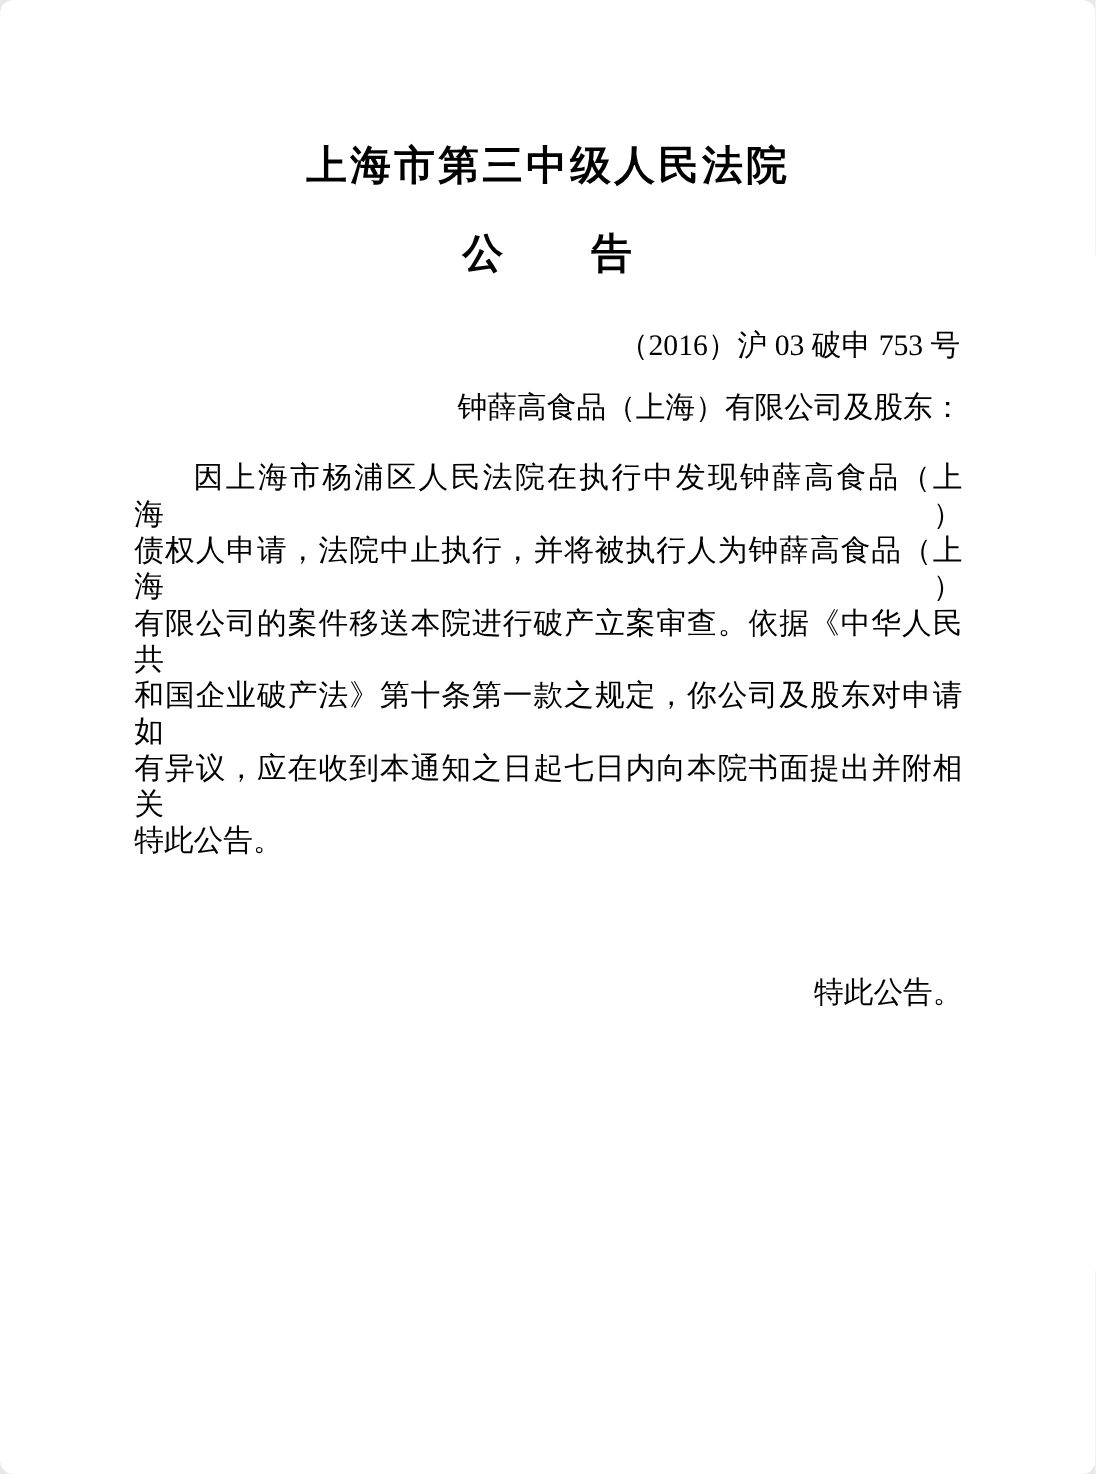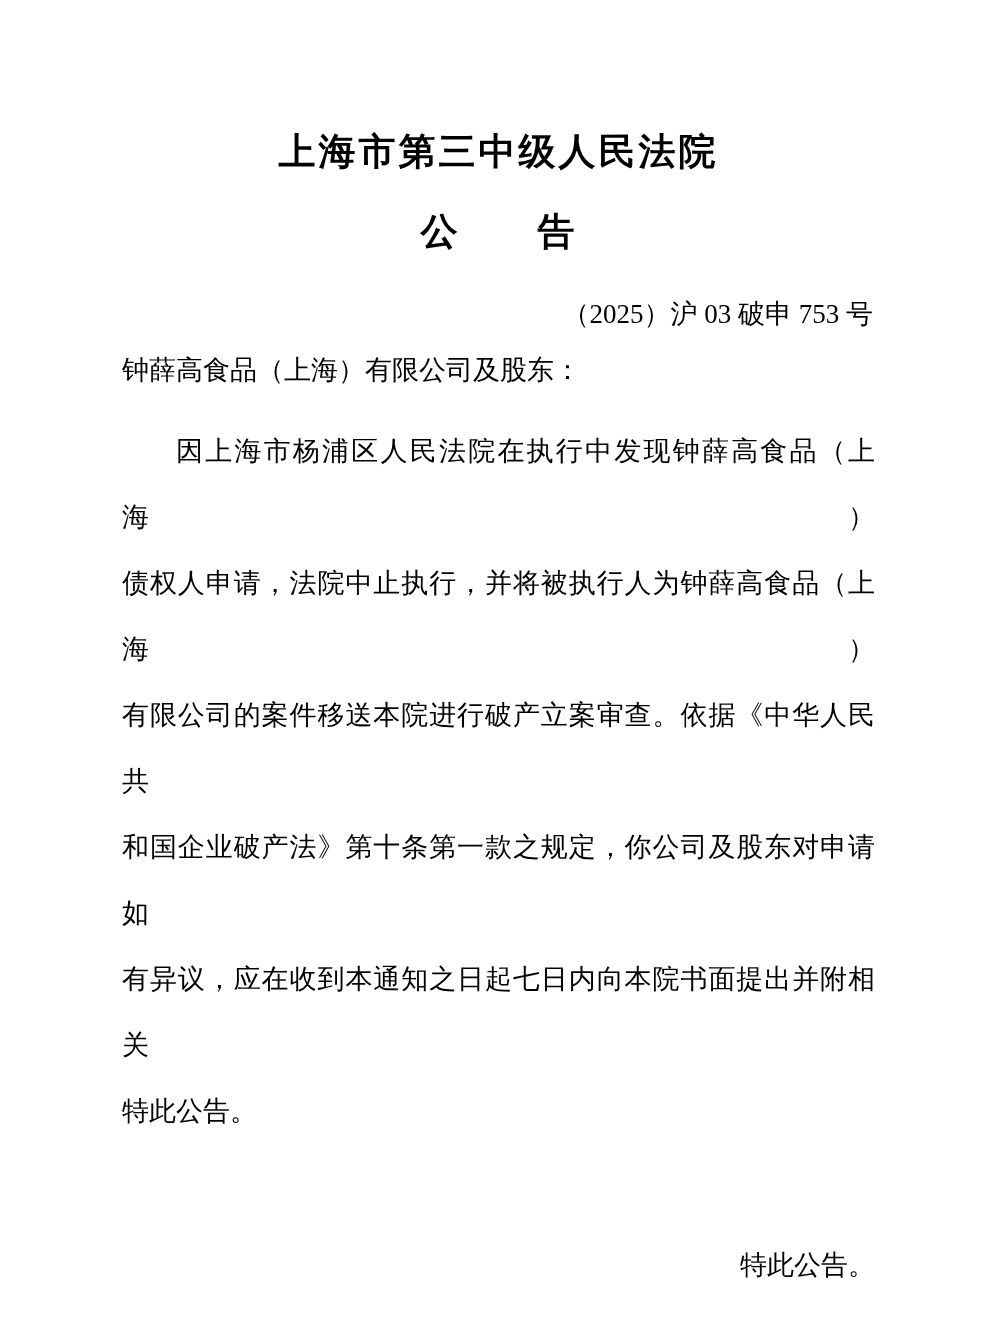--- a/index.html
+++ b/index.html
@@ -1,15 +1,15 @@
 <!DOCTYPE html>
 <html><head>
 <meta charset="utf-8">
 <style>
-  * { margin: 0; padding: 0; box-sizing: border-box; }
+  * { margin: 0; padding: 0; box-sizing: border-box; border-radius: 12px; }
   html, body { background: #e8e8e8; }
   .page {
     position: relative;
     width: 996px;
     height: 1340px;
     margin: 0 auto;
     background: #ffffff;
     color: #000000;
     font-family: "Liberation Serif", "DejaVu Serif", serif;
     padding-left: 122px;
@@ -36,28 +36,28 @@
     margin-top: 46px;
     font-size: 27px;
     line-height: 32px;
     text-align: right;
     padding-right: 2px;
   }
   .addressee {
     margin-top: 24px;
     font-size: 27px;
     line-height: 32px;
-    text-align: left;
+    text-align: right;
   }
   .body-block {
     margin-top: 32px;
   }
   .body-line {
     font-size: 27px;
-    line-height: 66px;
+    line-height: 33px;
     text-align: justify;
     text-align-last: justify;
     text-justify: inter-character;
   }
   .body-line.first {
     text-indent: 54px;
   }
   .body-line.last {
     text-align: left;
     text-align-last: left;
@@ -72,21 +72,21 @@
 </style>
 </head>
 <body>
 
 <div class="page">
 
   <div class="doc-title">上海市第三中级人民法院</div>
 
   <div class="doc-heading">公　　告</div>
 
-  <div class="case-number">（2025）沪 03 破申 753 号</div>
+  <div class="case-number">（2016）沪 03 破申 753 号</div>
 
   <div class="addressee">钟薛高食品（上海）有限公司及股东：</div>
 
   <div class="body-block">
     <div class="body-line first">因上海市杨浦区人民法院在执行中发现钟薛高食品（上海）</div>
     <div class="body-line">债权人申请，法院中止执行，并将被执行人为钟薛高食品（上海）</div>
     <div class="body-line">有限公司的案件移送本院进行破产立案审查。依据《中华人民共</div>
     <div class="body-line">和国企业破产法》第十条第一款之规定，你公司及股东对申请如</div>
     <div class="body-line">有异议，应在收到本通知之日起七日内向本院书面提出并附相关</div>
     <div class="body-line last">特此公告。</div>

